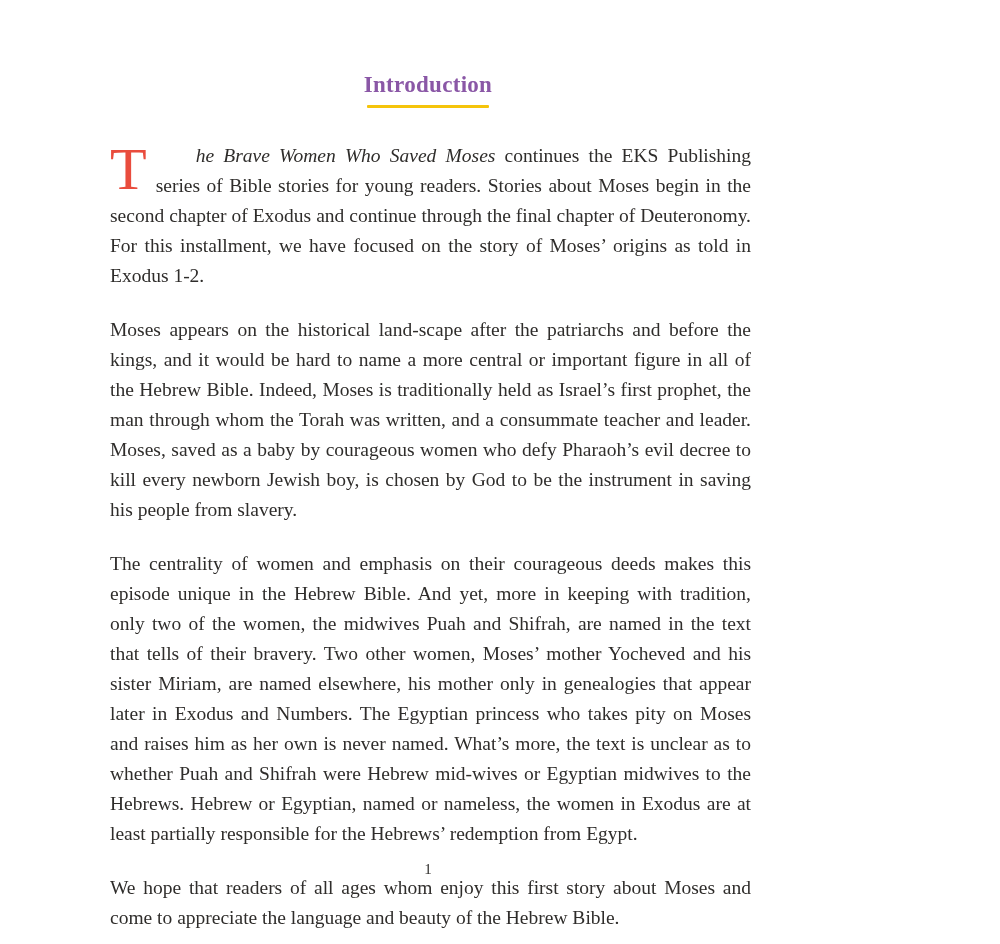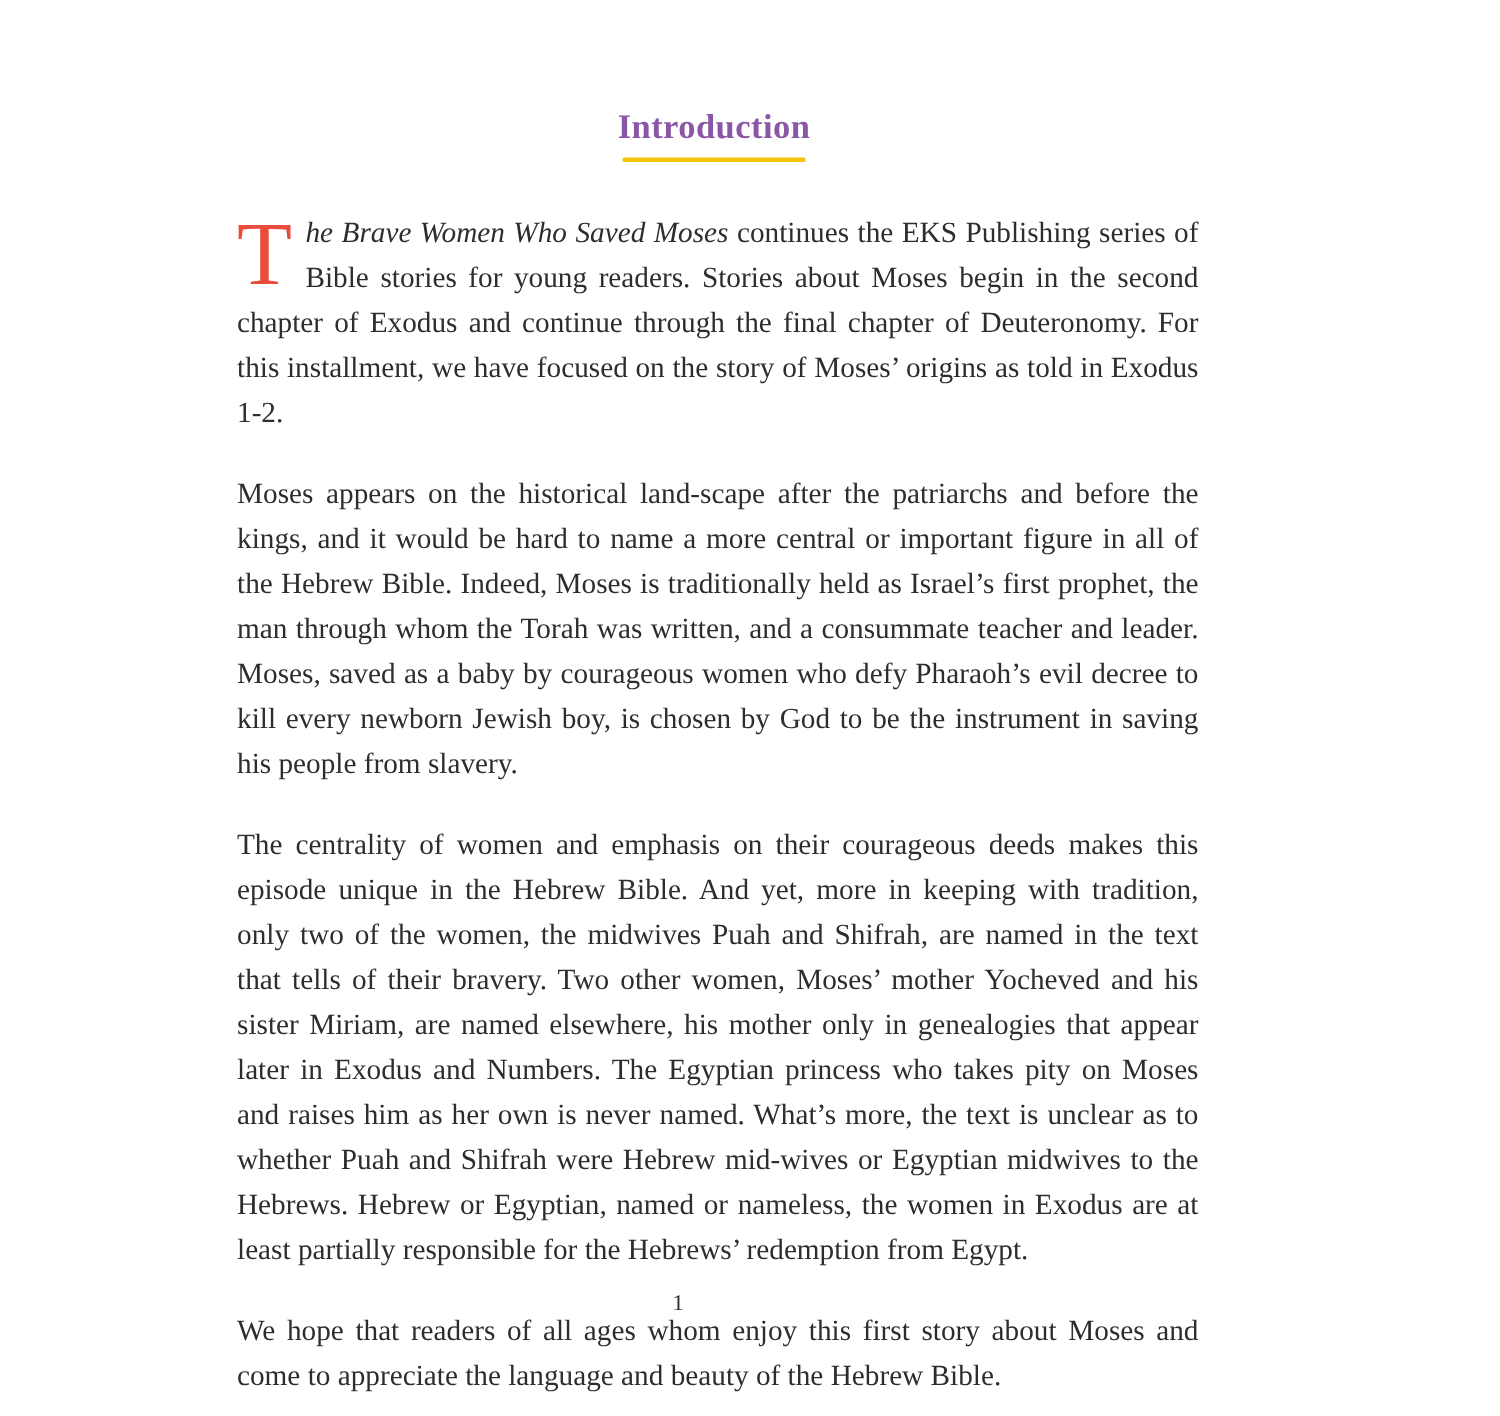--- a/index.html
+++ b/index.html
@@ -8,21 +8,20 @@
     background: #ffffff;
   }
   .page {
     position: relative;
     width: 856px;
     height: 944px;
     background: #ffffff;
     font-family: "Liberation Serif", "DejaVu Serif", serif;
     color: #2f2d2b;
     overflow: hidden;
-    padding-left: 48px;
   }
   .heading {
     margin: 0;
     padding-top: 72px;
     text-align: center;
     font-size: 23px;
     font-weight: bold;
     letter-spacing: 0.3px;
     color: #8a57a6;
   }
@@ -44,20 +43,21 @@
   }
   .dropcap {
     float: left;
     font-size: 60px;
     line-height: 50px;
     padding: 3px 9px 0 0;
     color: #e94c3d;
     font-weight: normal;
   }
   .book-title {
+    margin-left: 40px;
   }
   .page-number {
     position: absolute;
     left: 0;
     right: 0;
     bottom: 66px;
     text-align: center;
     font-size: 15px;
     color: #2f2d2b;
   }

